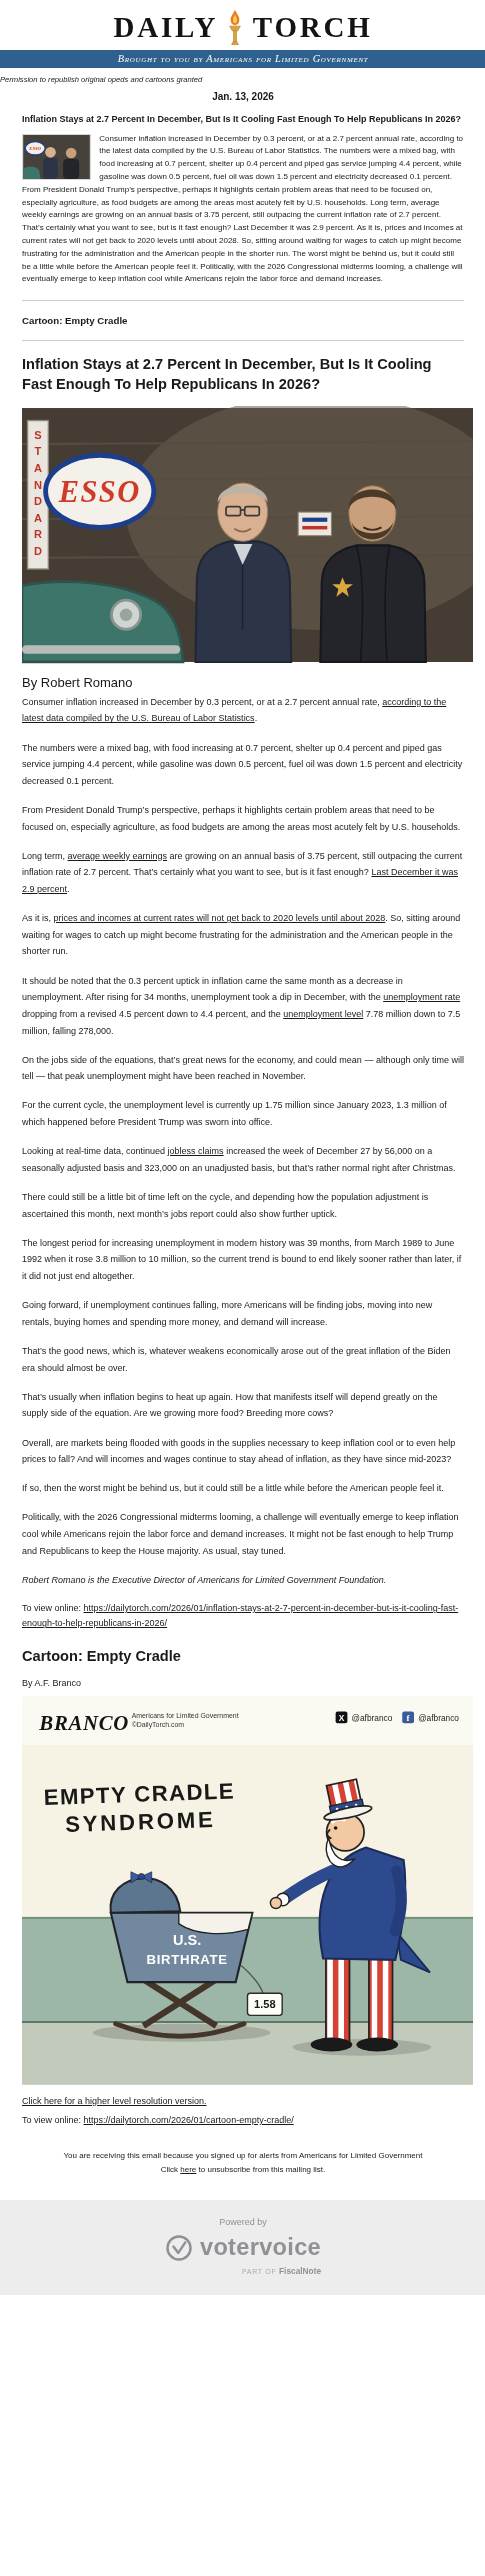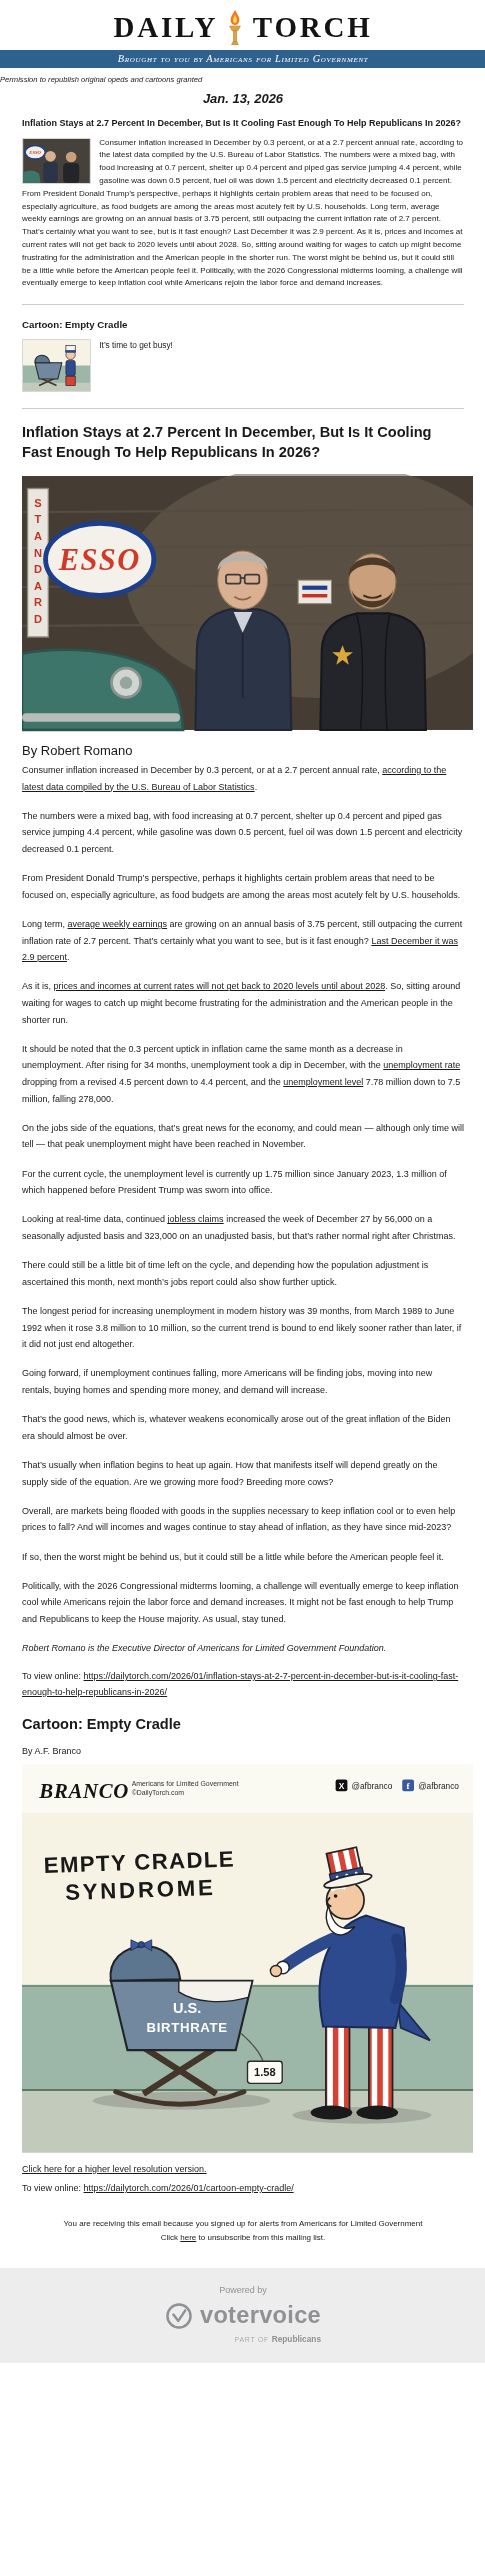--- a/index.html
+++ b/index.html
@@ -6,21 +6,21 @@
   * { box-sizing: border-box; }
   body { margin:0; background:#ffffff; width:486px; font-family:"Liberation Sans", sans-serif; color:#1a1a1a; }
   .page { width:486px; background:#fff; }
 
   
   .masthead { text-align:center; padding:9.7px 0 5.6px; }
   .masthead-inner { display:inline-flex; align-items:center; gap:8.3px; }
   .logo-text { font-family:"Liberation Serif", serif; font-weight:bold; font-size:29px; letter-spacing:2.8px; color:#141414; line-height:1; }
   .banner { background:#2f618e; color:#ffffff; text-align:center; font-family:"Liberation Serif", serif; font-style:italic; font-variant:small-caps; font-size:10.4px; letter-spacing:0.7px; padding:2.8px 0 3.5px; }
   .permission { text-align:left; font-style:italic; font-size:7.6px; color:#222; margin:7px 0 1.4px; }
-  .issue-date { text-align:center; font-weight:bold; font-size:13px; margin:7px 0 11px;font-style:italic; }
+  .issue-date { text-align:center; font-weight:bold; font-size:10px; margin:7px 0 11px; }
 
   .content { padding:0 22px; }
 
   
   .teaser-headline { font-size:9px; font-weight:bold; line-height:1.45; margin:2.8px 0 7px; }
   .thumb { float:left; width:69px; height:46px; margin:1.4px 8.3px 2.8px 0; border:0.7px solid #d8d8d8; }
   .cartoon-thumb { float:left; width:69px; height:53px; margin:1.4px 8.3px 2.8px 0; border:0.7px solid #d8d8d8; }
   .summary { font-size:8px; line-height:1.6; }
   .clear { clear:both; }
   hr.divider { border:none; border-top:0.7px solid #cccccc; margin:14px 0; clear:both; }
@@ -89,38 +89,20 @@
         <circle cx="72" cy="27" r="8" fill="#c99f7c"></circle>
         <path d="M0 66 L0 50 Q 14 44 24 52 L26 66 Z" fill="#3e756b"></path>
       </svg>
       <div class="summary">Consumer inflation increased in December by 0.3 percent, or at a 2.7 percent annual rate, according to the latest data compiled by the U.S. Bureau of Labor Statistics. The numbers were a mixed bag, with food increasing at 0.7 percent, shelter up 0.4 percent and piped gas service jumping 4.4 percent, while gasoline was down 0.5 percent, fuel oil was down 1.5 percent and electricity decreased 0.1 percent. From President Donald Trump’s perspective, perhaps it highlights certain problem areas that need to be focused on, especially agriculture, as food budgets are among the areas most acutely felt by U.S. households. Long term, average weekly earnings are growing on an annual basis of 3.75 percent, still outpacing the current inflation rate of 2.7 percent. That’s certainly what you want to see, but is it fast enough? Last December it was 2.9 percent. As it is, prices and incomes at current rates will not get back to 2020 levels until about 2028. So, sitting around waiting for wages to catch up might become frustrating for the administration and the American people in the shorter run. The worst might be behind us, but it could still be a little while before the American people feel it. Politically, with the 2026 Congressional midterms looming, a challenge will eventually emerge to keep inflation cool while Americans rejoin the labor force and demand increases.</div>
       <div class="clear"></div>
     </div>
 
     <hr class="divider">
 
     <div class="cartoon-teaser-heading">Cartoon: Empty Cradle</div>
-    <div>
-      <svg class="cartoon-thumb" viewBox="0 0 100 76" aria-hidden="true">
-        <rect width="100" height="76" fill="#f6f2e4"></rect>
-        <rect y="38" width="100" height="26" fill="#9cb7a7"></rect>
-        <rect y="64" width="100" height="12" fill="#c2cbbb"></rect>
-        <line x1="24" y1="56" x2="50" y2="68" stroke="#43352a" stroke-width="2.5"></line>
-        <line x1="50" y1="56" x2="24" y2="68" stroke="#43352a" stroke-width="2.5"></line>
-        <polygon points="18,34 58,34 52,58 24,58" fill="#71889f" stroke="#20242a" stroke-width="1.5"></polygon>
-        <path d="M18 34 C 16 20 38 18 40 34 Z" fill="#5c7690" stroke="#20242a" stroke-width="1.5"></path>
-        <rect x="64" y="30" width="14" height="24" rx="4" fill="#2e4a8f" stroke="#20242a"></rect>
-        <rect x="64" y="54" width="14" height="14" fill="#d64233" stroke="#20242a"></rect>
-        <circle cx="71" cy="22" r="7" fill="#f2c9a2" stroke="#20242a"></circle>
-        <rect x="64" y="8" width="14" height="9" fill="#f6f3ea" stroke="#20242a"></rect>
-        <rect x="63" y="15" width="16" height="4" fill="#2e4a8f"></rect>
-      </svg>
-      <div class="cartoon-caption">It’s time to get busy!</div>
-      <div class="clear"></div>
-    </div>
 
     <hr class="divider">
 
     <h1 class="big-heading">Inflation Stays at 2.7 Percent In December, But Is It Cooling Fast Enough To Help Republicans In 2026?</h1>
 
     <svg class="photo-frame" viewBox="0 0 650 366" aria-hidden="true">
       <rect width="650" height="366" fill="#453c33"></rect>
       <ellipse cx="430" cy="150" rx="280" ry="170" fill="#6b5f50" opacity="0.55"></ellipse>
       <line x1="0" y1="52" x2="650" y2="48" stroke="#574c41" stroke-width="3"></line>
       <line x1="0" y1="104" x2="650" y2="100" stroke="#574c41" stroke-width="3"></line>
@@ -306,19 +288,19 @@
     <div class="vv-block">
       <div class="vv-row">
         <svg width="28" height="28" viewBox="0 0 40 40" aria-hidden="true">
           <circle cx="20" cy="20" r="16.5" fill="none" stroke="#8f9194" stroke-width="3.5"></circle>
           <path d="M12 18 L19 27 L29 12" fill="none" stroke="#8f9194" stroke-width="3.5" stroke-linecap="round" stroke-linejoin="round"></path>
         </svg>
         <span class="vv-word">votervoice</span>
       </div>
       <div class="vv-partof">
         <span>PART OF</span>
-        <span class="fn">Republicans</span>
+        <span class="fn">FiscalNote</span>
       </div>
     </div>
   </div>
 
 </div>
 
 
 </body></html>

